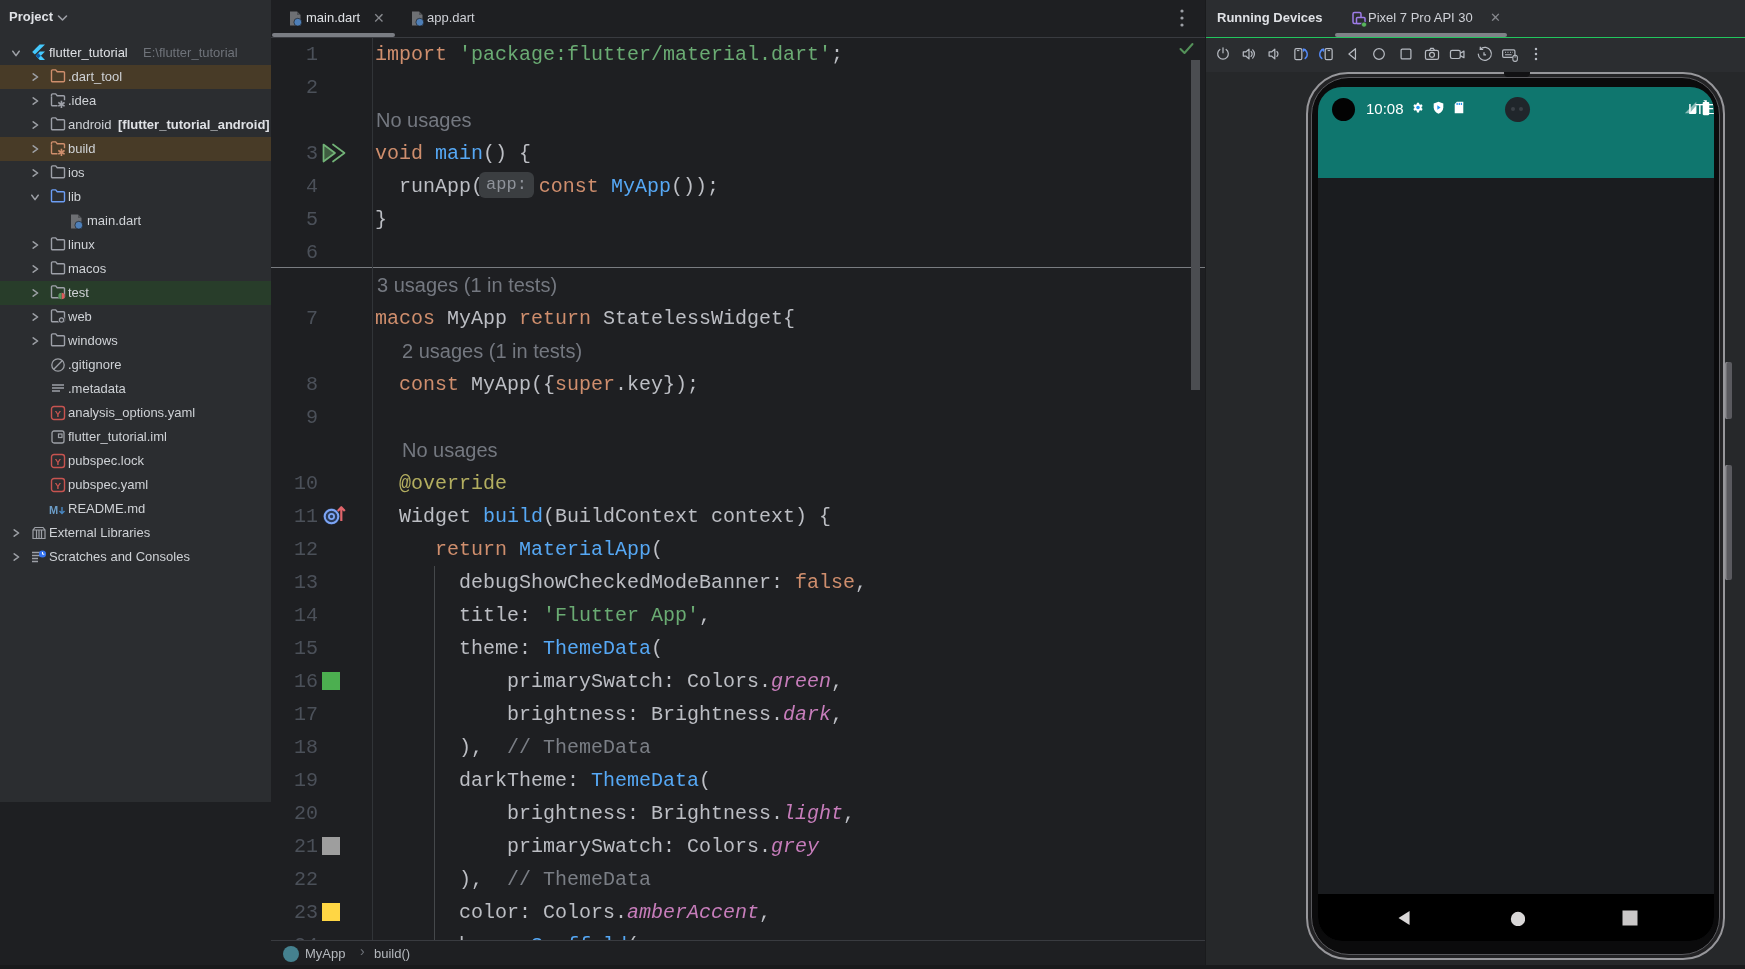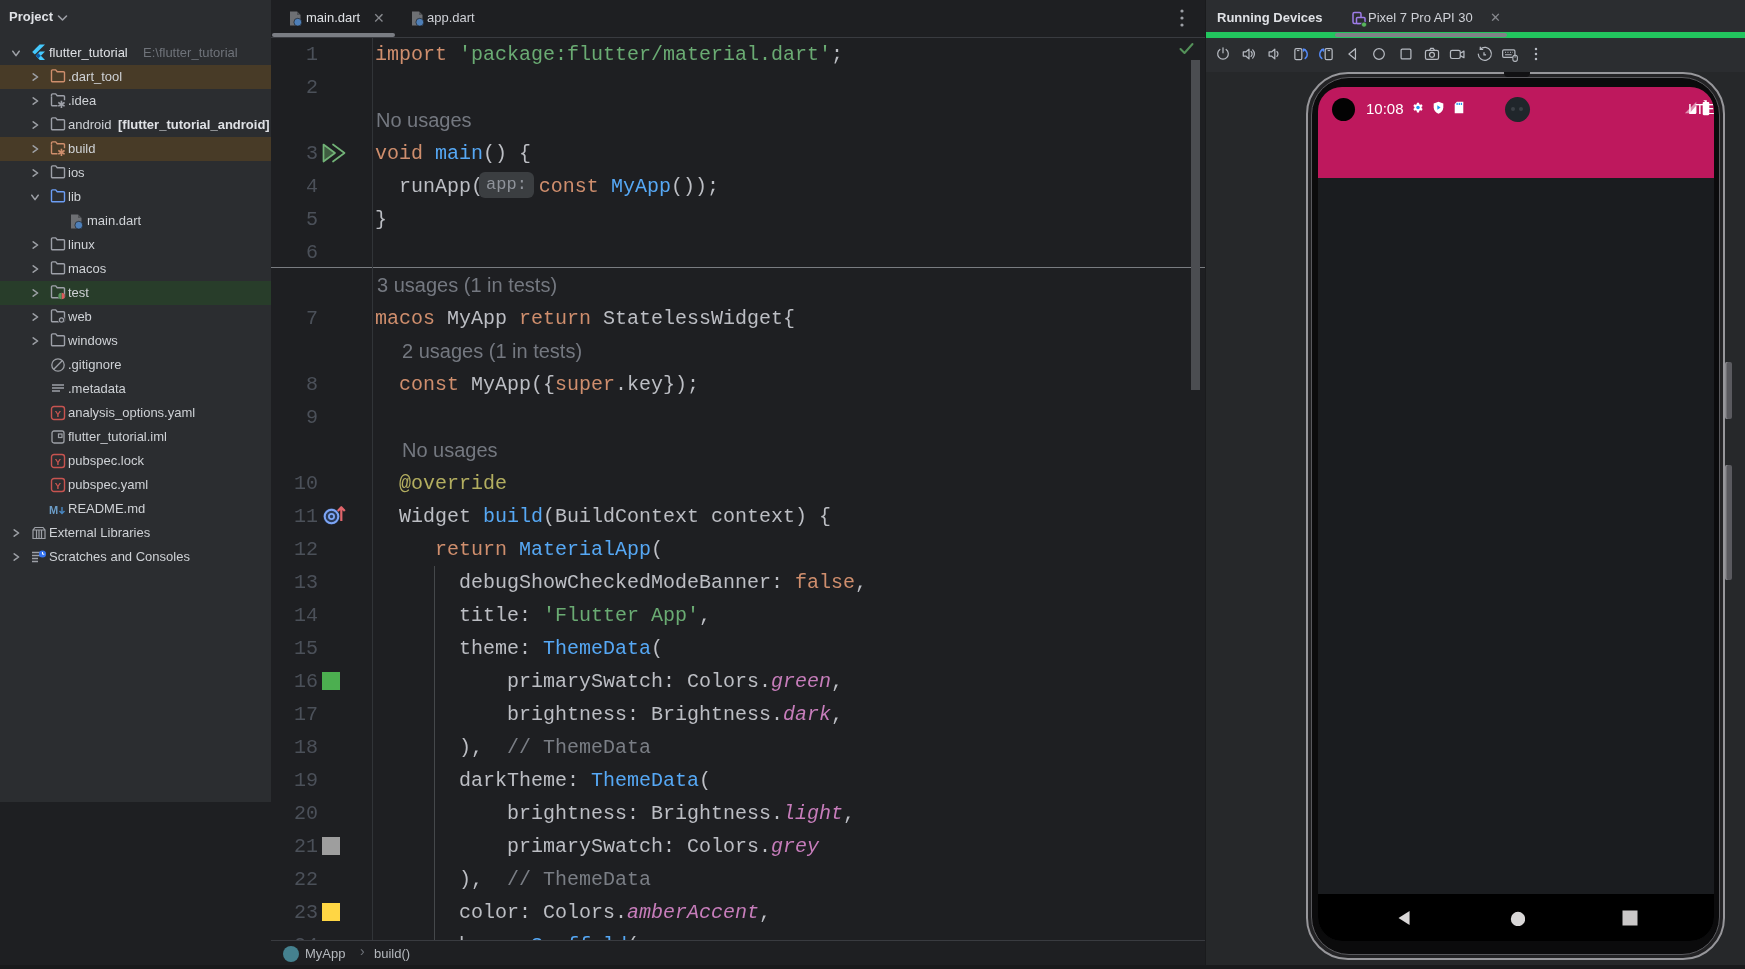--- a/index.html
+++ b/index.html
@@ -24,27 +24,27 @@
 .kw  { color:#CF8E6D; }
 .str { color:#6AAB73; }
 .fn  { color:#56A8F5; }
 .mem { color:#C77DBB; font-style:italic; }
 .com { color:#7A7E85; }
 .meta{ color:#B3AE60; }
 .sw { position:absolute; left:51px; width:18px; height:18px; }
 #hintbox { display:inline-block; background:#3B3E41; border-radius:6px; color:#8F939A; font-size:17px; font-family:"Liberation Mono", monospace; height:26px; line-height:26px; vertical-align:middle; padding:0 7px; margin-left:-4px; margin-right:5px; margin-top:-3px; }
 
 #devices { position:absolute; left:1205px; top:0; width:540px; height:969px; background:#26282A; border-left:1px solid #1A1B1D; }
-#dev-hdr { position:absolute; left:0; top:0; width:540px; height:38px; background:#2B2D30; border-bottom:6px solid #22c55e; }
+#dev-hdr { position:absolute; left:0; top:0; width:540px; height:38px; background:#2B2D30; border-bottom:1px solid #22c55e; }
 #dev-tools { position:absolute; left:0; top:38px; width:540px; height:34px; background:#2B2D30; }
 
 #phone { position:absolute; left:100px; top:72px; width:419px; height:888px; border-radius:42px; background:#232325; border:2px solid #97979B; }
 #phone-inner { position:absolute; left:3px; top:3px; right:3px; bottom:3px; border-radius:38px; background:#0b0b0c; border:1px solid #59595d; }
 #screen { position:absolute; left:10px; top:13px; width:396px; height:854px; border-radius:24px; overflow:hidden; background:#1A1C1F; }
-#appbar { position:absolute; left:0; top:0; width:100%; height:91px; background:#be185d; }
+#appbar { position:absolute; left:0; top:0; width:100%; height:91px; background:#0f766e; }
 #navbar { position:absolute; left:0; bottom:0; width:100%; height:47px; background:#000; }
 .sideBtn { position:absolute; width:7px; background:#5a5a5f; border-radius:2px; box-shadow:inset 1.5px 0 0 #8a8a8f; }
 </style>
 </head>
 <body>
 
 <div id="editor">
   <div id="code">
       <div class="ln" style="top:38px">1</div>
 <div class="code-line" style="top:38px;left:104px"><span class="kw">import</span> <span class="str">'package:flutter/material.dart'</span>;</div>

